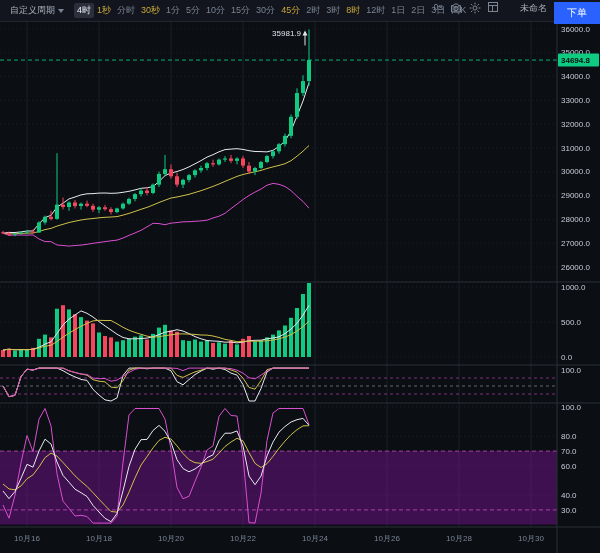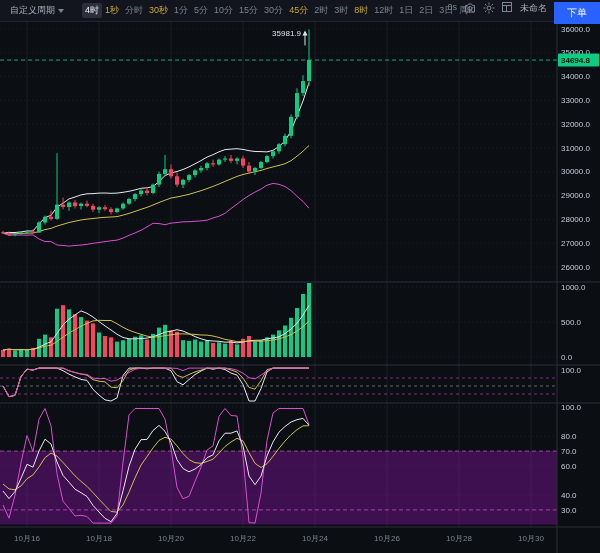--- a/index.html
+++ b/index.html
@@ -1,28 +1,28 @@
 <!DOCTYPE html>
 <html><head>
 <meta charset="utf-8">
 <style>
   *{margin:0;padding:0;box-sizing:border-box}
   html,body{width:600px;height:553px;background:#0b0e13;overflow:hidden;font-family:"Liberation Sans",sans-serif}
   #app{position:relative;width:600px;height:553px;background:#0b0e13}
   .toolbar{position:absolute;top:0;left:0;right:0;height:22px;background:#12151d;border-bottom:1px solid #23262f;display:flex;justify-content:space-between;align-items:center;padding-left:6px;z-index:2}
-  .tb-left{display:flex;align-items:center;gap:14px;min-width:0}
+  .tb-left{display:flex;align-items:center;gap:6px;min-width:0}
   .dropdown{display:flex;align-items:center;gap:3px;color:#aab1bf;font-size:9px;padding:0 4px;cursor:pointer;white-space:nowrap}
   .caret{width:0;height:0;border-left:3px solid transparent;border-right:3px solid transparent;border-top:4px solid #7a8494}
   .tb-item{background:none;border:none;color:#7a8494;font-size:9px;padding:1px 3px;cursor:pointer;white-space:nowrap;font-family:inherit}
   .tb-item.state-active{color:#f0f2f7;background:#2a2f3b;border-radius:2px}
   .tb-item.state-gold{color:#c8a83a}
   .tb-right{display:flex;align-items:flex-start;gap:7px;height:18px}
   .countdown{color:#7a8494;font-size:9px}
   .icon-btn{display:flex;align-items:center;cursor:pointer;background:none;border:none;padding:0}
-  .tpl{display:flex;align-items:center;gap:8px;color:#aab1bf;font-size:9px;cursor:pointer;white-space:nowrap}
+  .tpl{display:flex;align-items:center;gap:22px;color:#aab1bf;font-size:9px;cursor:pointer;white-space:nowrap}
   .order-btn{height:22px;border:none;background:#2962ff;color:#fff;font-size:10px;padding:0 13px;cursor:pointer;font-family:Liberation Serif, serif;white-space:nowrap}
   #chart{position:absolute;top:0;left:0;display:block}
   #chart text{font-family:"Liberation Sans",sans-serif}
 </style>
 </head>
 <body>
 
 <div id="app">
 
   <div class="toolbar">

